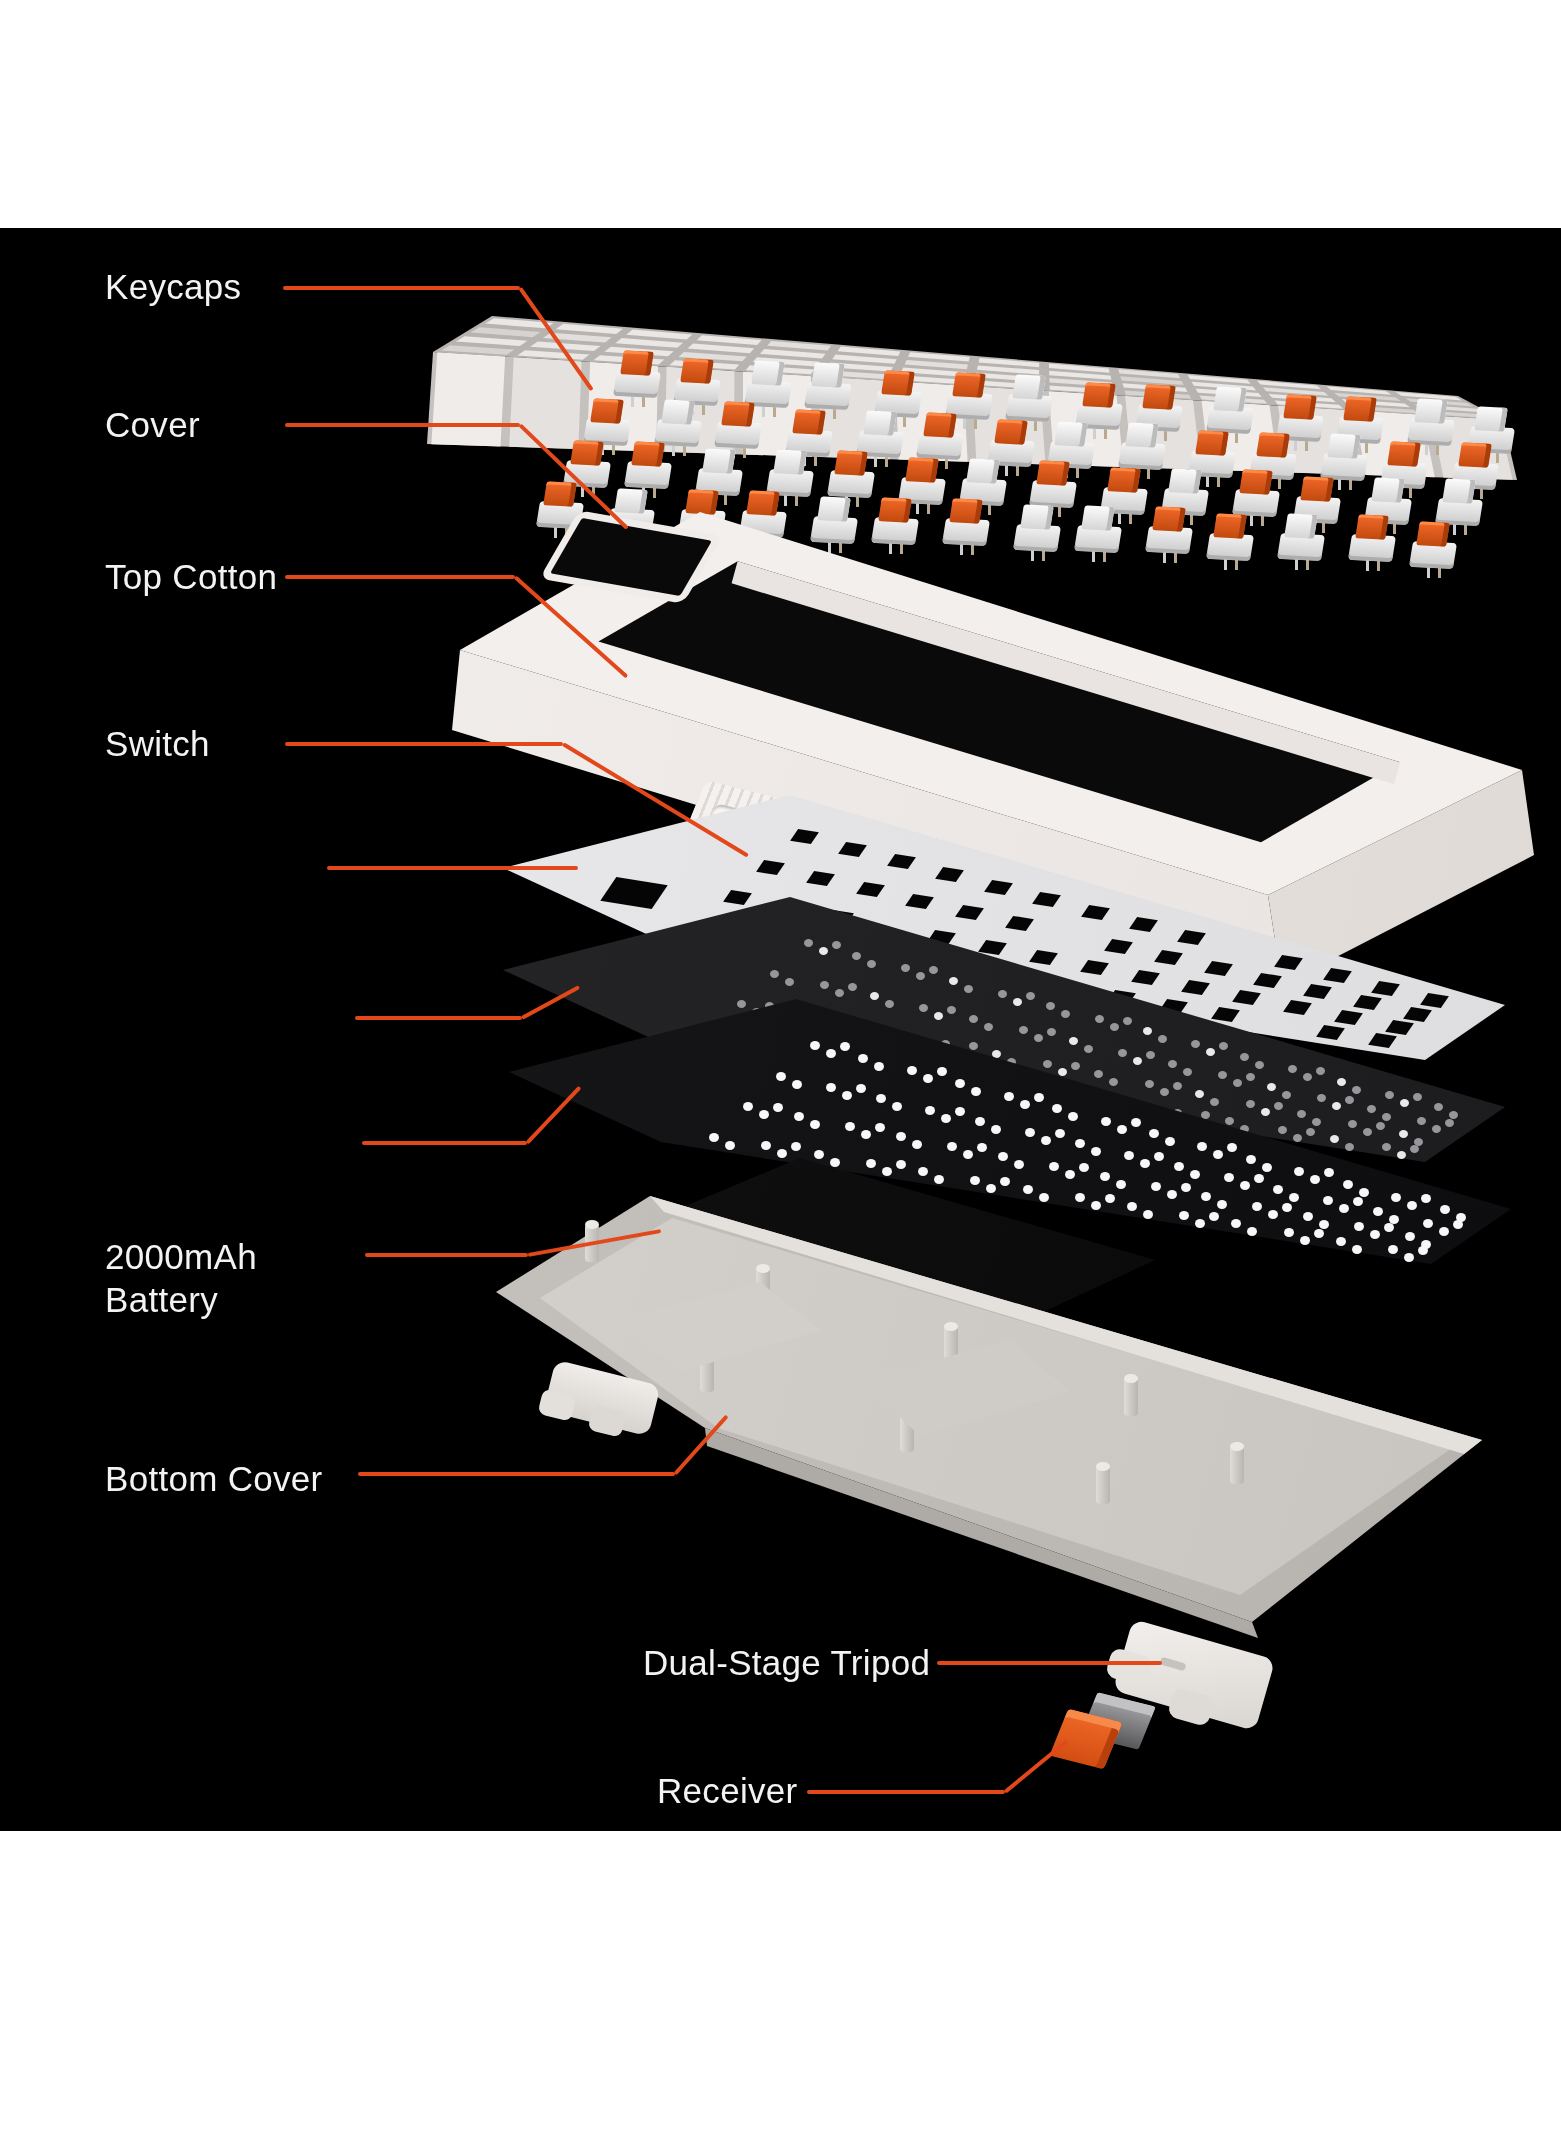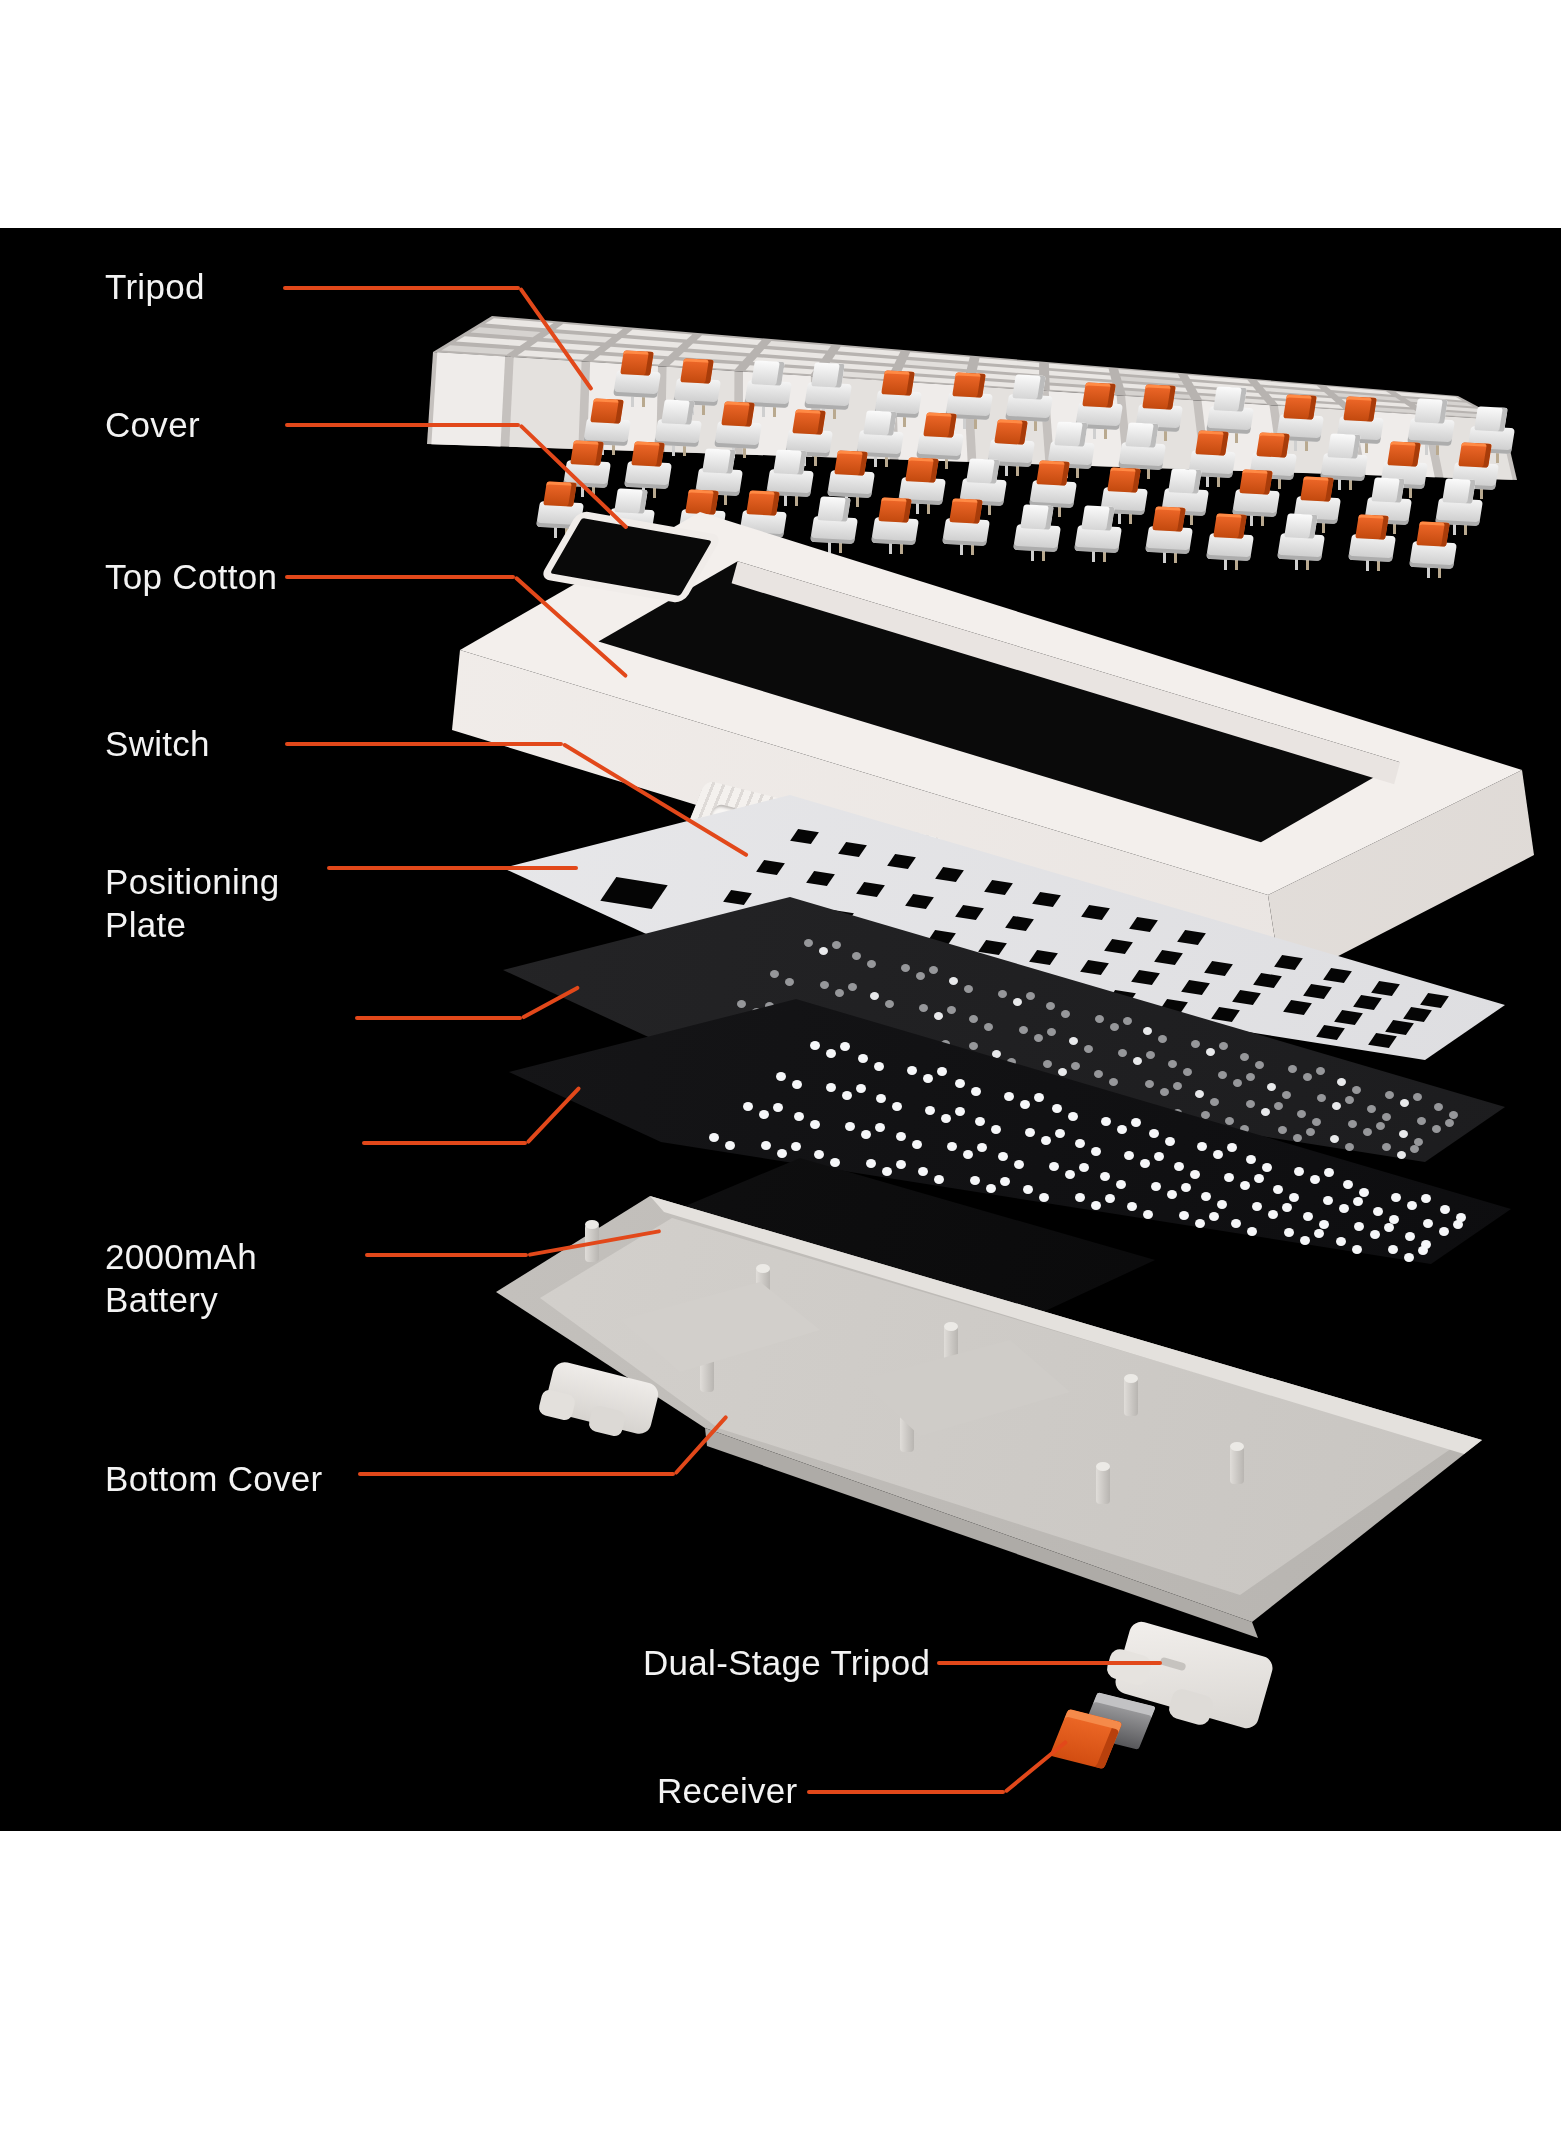--- a/index.html
+++ b/index.html
@@ -708,28 +708,24 @@
       <div style="position: absolute; left: 527px; top: 1141px; width: 77.1038px; height: 4px; background: rgb(226, 72, 26); transform-origin: 0px 50%; transform: rotate(-46.5765deg); border-radius: 2px;"></div>
       <div style="position: absolute; left: 365px; top: 1253px; width: 163px; height: 4px; background: rgb(226, 72, 26); transform-origin: 0px 50%; transform: rotate(0deg); border-radius: 2px;"></div>
       <div style="position: absolute; left: 528px; top: 1253px; width: 135.148px; height: 4px; background: rgb(226, 72, 26); transform-origin: 0px 50%; transform: rotate(-10.229deg); border-radius: 2px;"></div>
       <div style="position: absolute; left: 358px; top: 1472px; width: 317px; height: 4px; background: rgb(226, 72, 26); transform-origin: 0px 50%; transform: rotate(0deg); border-radius: 2px;"></div>
       <div style="position: absolute; left: 675px; top: 1472px; width: 77.8974px; height: 4px; background: rgb(226, 72, 26); transform-origin: 0px 50%; transform: rotate(-48.1221deg); border-radius: 2px;"></div>
       <div style="position: absolute; left: 937px; top: 1661px; width: 225px; height: 4px; background: rgb(226, 72, 26); transform-origin: 0px 50%; transform: rotate(0deg); border-radius: 2px;"></div>
       <div style="position: absolute; left: 807px; top: 1790px; width: 198px; height: 4px; background: rgb(226, 72, 26); transform-origin: 0px 50%; transform: rotate(0deg); border-radius: 2px;"></div>
       <div style="position: absolute; left: 1005px; top: 1790px; width: 80.2808px; height: 4px; background: rgb(226, 72, 26); transform-origin: 0px 50%; transform: rotate(-39.4401deg); border-radius: 2px;"></div>
     </div>
 
-  <div class="lbl" style="left:105px;top:265px">Tripod</div>
+  <div class="lbl" style="left:105px;top:265px">Keycaps</div>
   <div class="lbl" style="left:105px;top:403px">Cover</div>
   <div class="lbl" style="left:105px;top:555px">Top Cotton</div>
   <div class="lbl" style="left:105px;top:722px">Switch</div>
-  <div class="lbl" style="left:105px;top:860px">
-      <div>Positioning</div>
-      <div>Plate</div>
-    </div>
   <div class="lbl" style="left:105px;top:1235px">
       <div>2000mAh</div>
       <div>Battery</div>
     </div>
   <div class="lbl" style="left:105px;top:1457px">Bottom Cover</div>
   <div class="lbl" style="left:643px;top:1641px">Dual-Stage Tripod</div>
   <div class="lbl" style="left:657px;top:1769px">Receiver</div>
 </div>
 
 </body></html>

